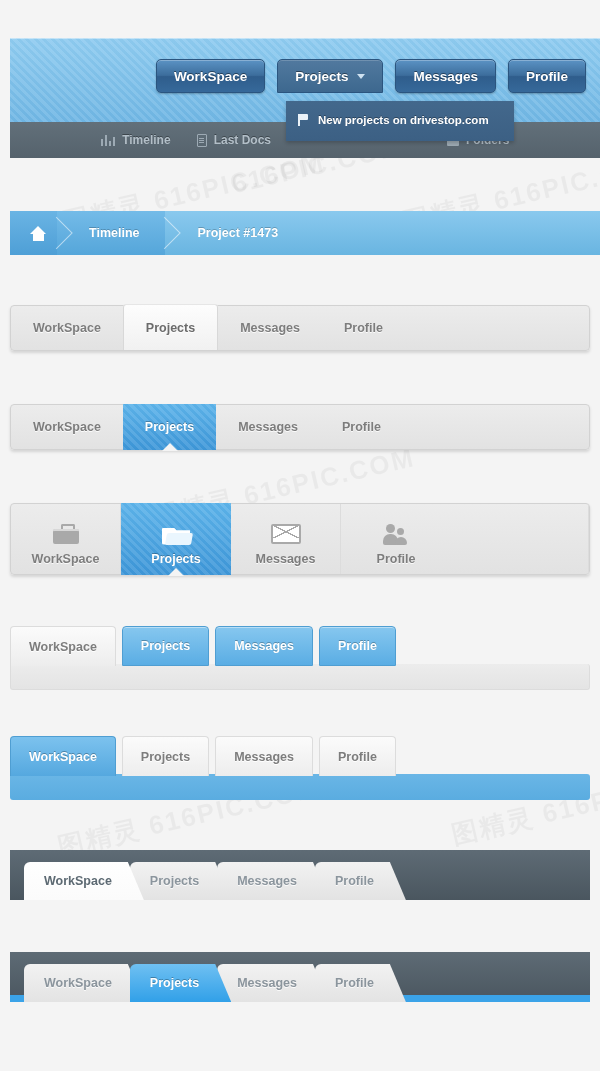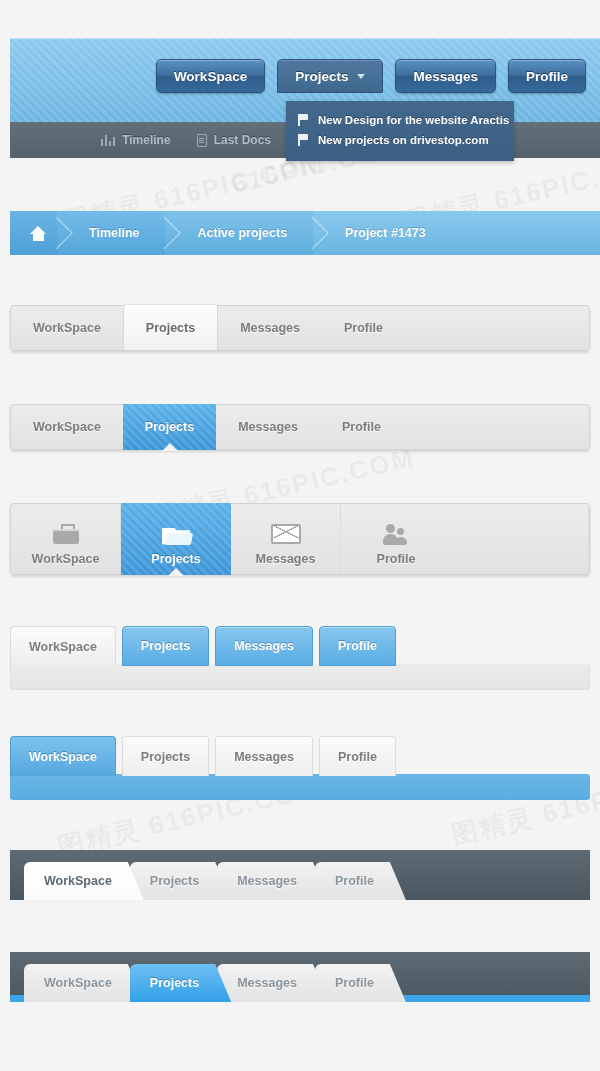--- a/index.html
+++ b/index.html
@@ -358,37 +358,30 @@
     </div>
     <div class="sn-item" style="margin-left:150px;">
       <span class="ic-fold"></span>
       <span>Folders</span>
     </div>
   </div>
 
   <div class="dd">
     <div class="dd-item">
       <span class="flag"></span>
-      <span>New Design for the website Aractis</span>
-    </div>
-    <div class="dd-item">
-      <span class="flag"></span>
       <span>New projects on drivestop.com</span>
     </div>
   </div>
 
   <div class="bc">
     <div class="bc-seg home b1">
       <span class="home-ic"></span>
     </div>
     <div class="bc-seg b2">
       <span>Timeline</span>
-    </div>
-    <div class="bc-seg b3">
-      <span>Active projects</span>
     </div>
     <div class="bc-seg b4">
       <span>Project #1473</span>
     </div>
   </div>
 
   <div class="tabs-a" id="set1">
     <div class="tab">
         <span>WorkSpace</span>
       </div>

